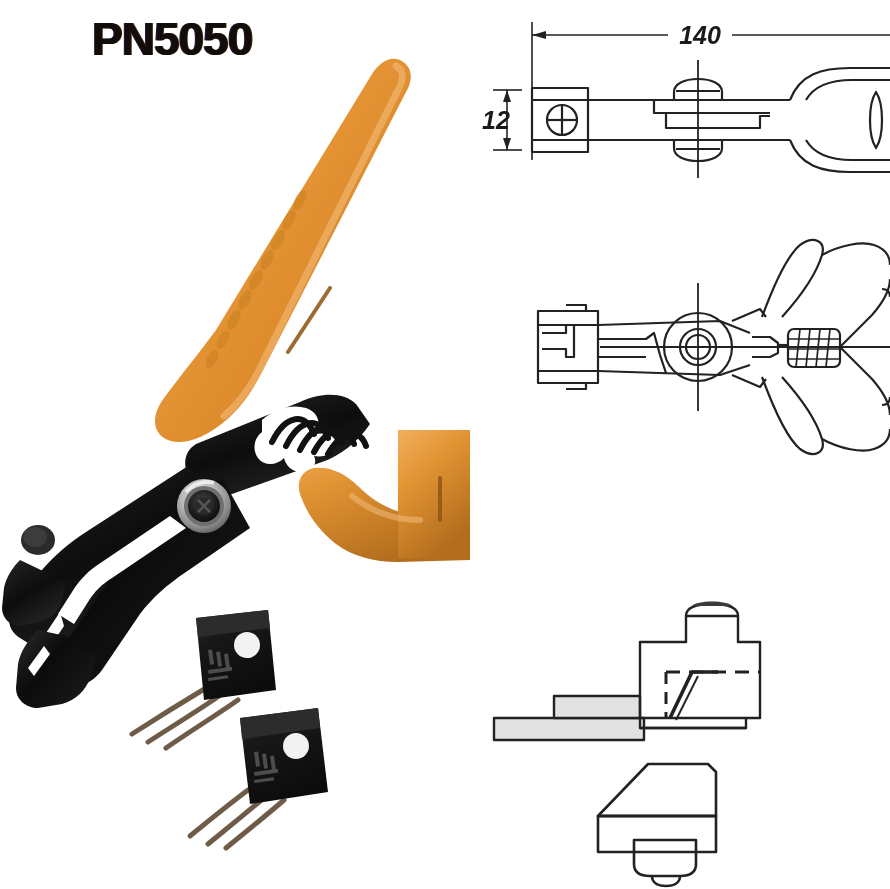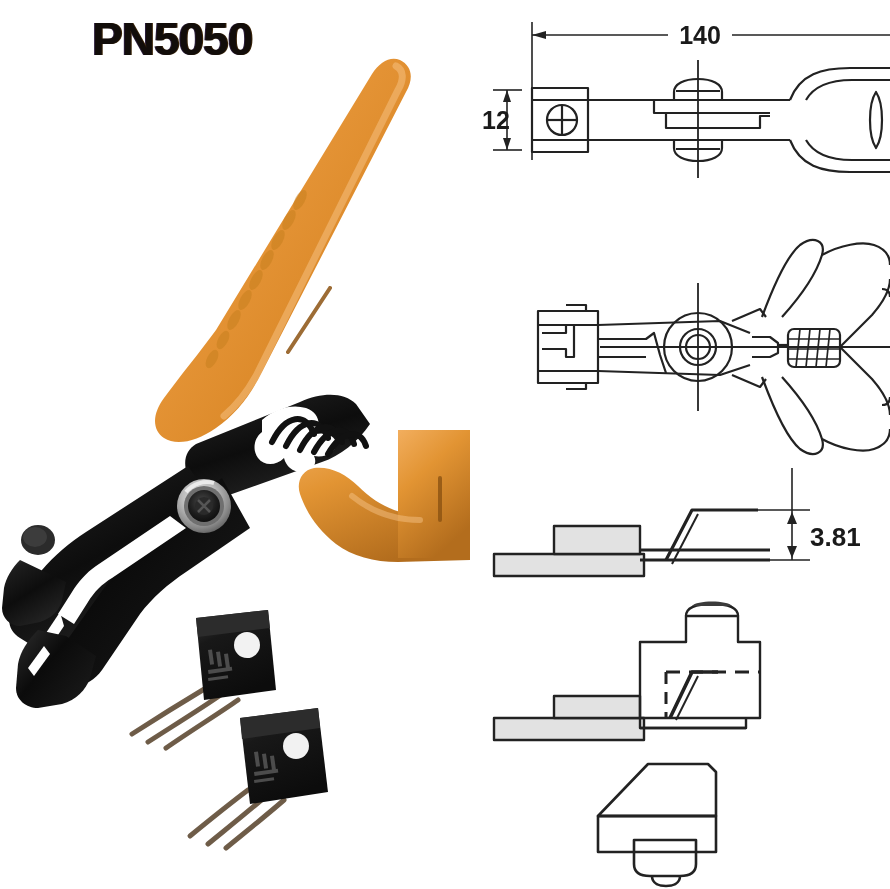--- a/index.html
+++ b/index.html
@@ -23,21 +23,21 @@
     line-height:1;
     white-space:nowrap;
     margin-left:40px;
   }
 
   
   .photo-panel{position:absolute;left:0;top:0;width:470px;height:889px;}
   .photo-svg{position:absolute;left:0;top:0;}
 
   
-  .draw-panel{position:absolute;left:470px;top:0;width:420px;height:776px;}
+  .draw-panel{position:absolute;left:470px;top:0;width:420px;height:776px;font-style:italic;}
   .dwg{position:absolute;}
   .dwg svg{display:block;overflow:visible;}
 
   .dim-text{
     font-family:"Liberation Sans", sans-serif;
     font-weight:bold;
     fill:#1a1a1a;
   }
 </style>
 </head>
@@ -380,45 +380,20 @@
           <path d="M370,122 L402,154 C416,170 420,182 420,190"></path>
           <path d="M352,30 C370,20 392,16 404,20 C416,24 420,32 420,40"></path>
           <path d="M352,214 C370,224 392,228 404,224 C416,220 420,212 420,204"></path>
 
           <path d="M412,64 C418,64 420,68 420,72"></path>
           <path d="M412,180 C418,180 420,176 420,172"></path>
         </g>
       </svg>
     </div>
 
-    <div class="dwg" style="left:0;top:468px;">
-      <svg width="420" height="140" viewBox="0 0 420 140">
-        <g stroke="#222" stroke-width="2.4" stroke-linejoin="round">
-
-          <rect x="24" y="86" width="150" height="22" fill="#e2e2e2"></rect>
-
-          <rect x="84" y="58" width="86" height="28" fill="#e2e2e2"></rect>
-
-          <path d="M170,82 L300,82" fill="none" stroke-width="3.2"></path>
-          <path d="M170,92 L300,92" fill="none" stroke-width="3.2"></path>
-
-          <path d="M196,92 L222,42 L288,42" fill="none" stroke-width="3.2"></path>
-          <path d="M202,96 L228,46" fill="none" stroke-width="2"></path>
-
-          <line x1="288" y1="42" x2="340" y2="42" stroke-width="1.6"></line>
-          <line x1="300" y1="92" x2="340" y2="92" stroke-width="1.6"></line>
-
-          <line x1="322" y1="0" x2="322" y2="42" stroke-width="1.6"></line>
-          <line x1="322" y1="42" x2="322" y2="92" stroke-width="1.6"></line>
-          <polygon points="322,44 317,56 327,56" fill="#222" stroke="none"></polygon>
-          <polygon points="322,90 317,78 327,78" fill="#222" stroke="none"></polygon>
-        </g>
-        <text class="dim-text" x="340" y="78" font-size="26">3.81</text>
-      </svg>
-    </div>
 
     <div class="dwg" style="left:0;top:600px;">
       <svg width="420" height="165" viewBox="0 0 420 165">
         <g stroke="#222" stroke-width="2.4" stroke-linejoin="round">
 
           <rect x="24" y="118" width="150" height="22" fill="#e2e2e2"></rect>
           <rect x="84" y="96" width="86" height="22" fill="#e2e2e2"></rect>
 
           <path d="M170,42 L216,42 L216,16 L268,16 L268,42 L290,42 L290,118 L170,118 Z" fill="none"></path>
 

